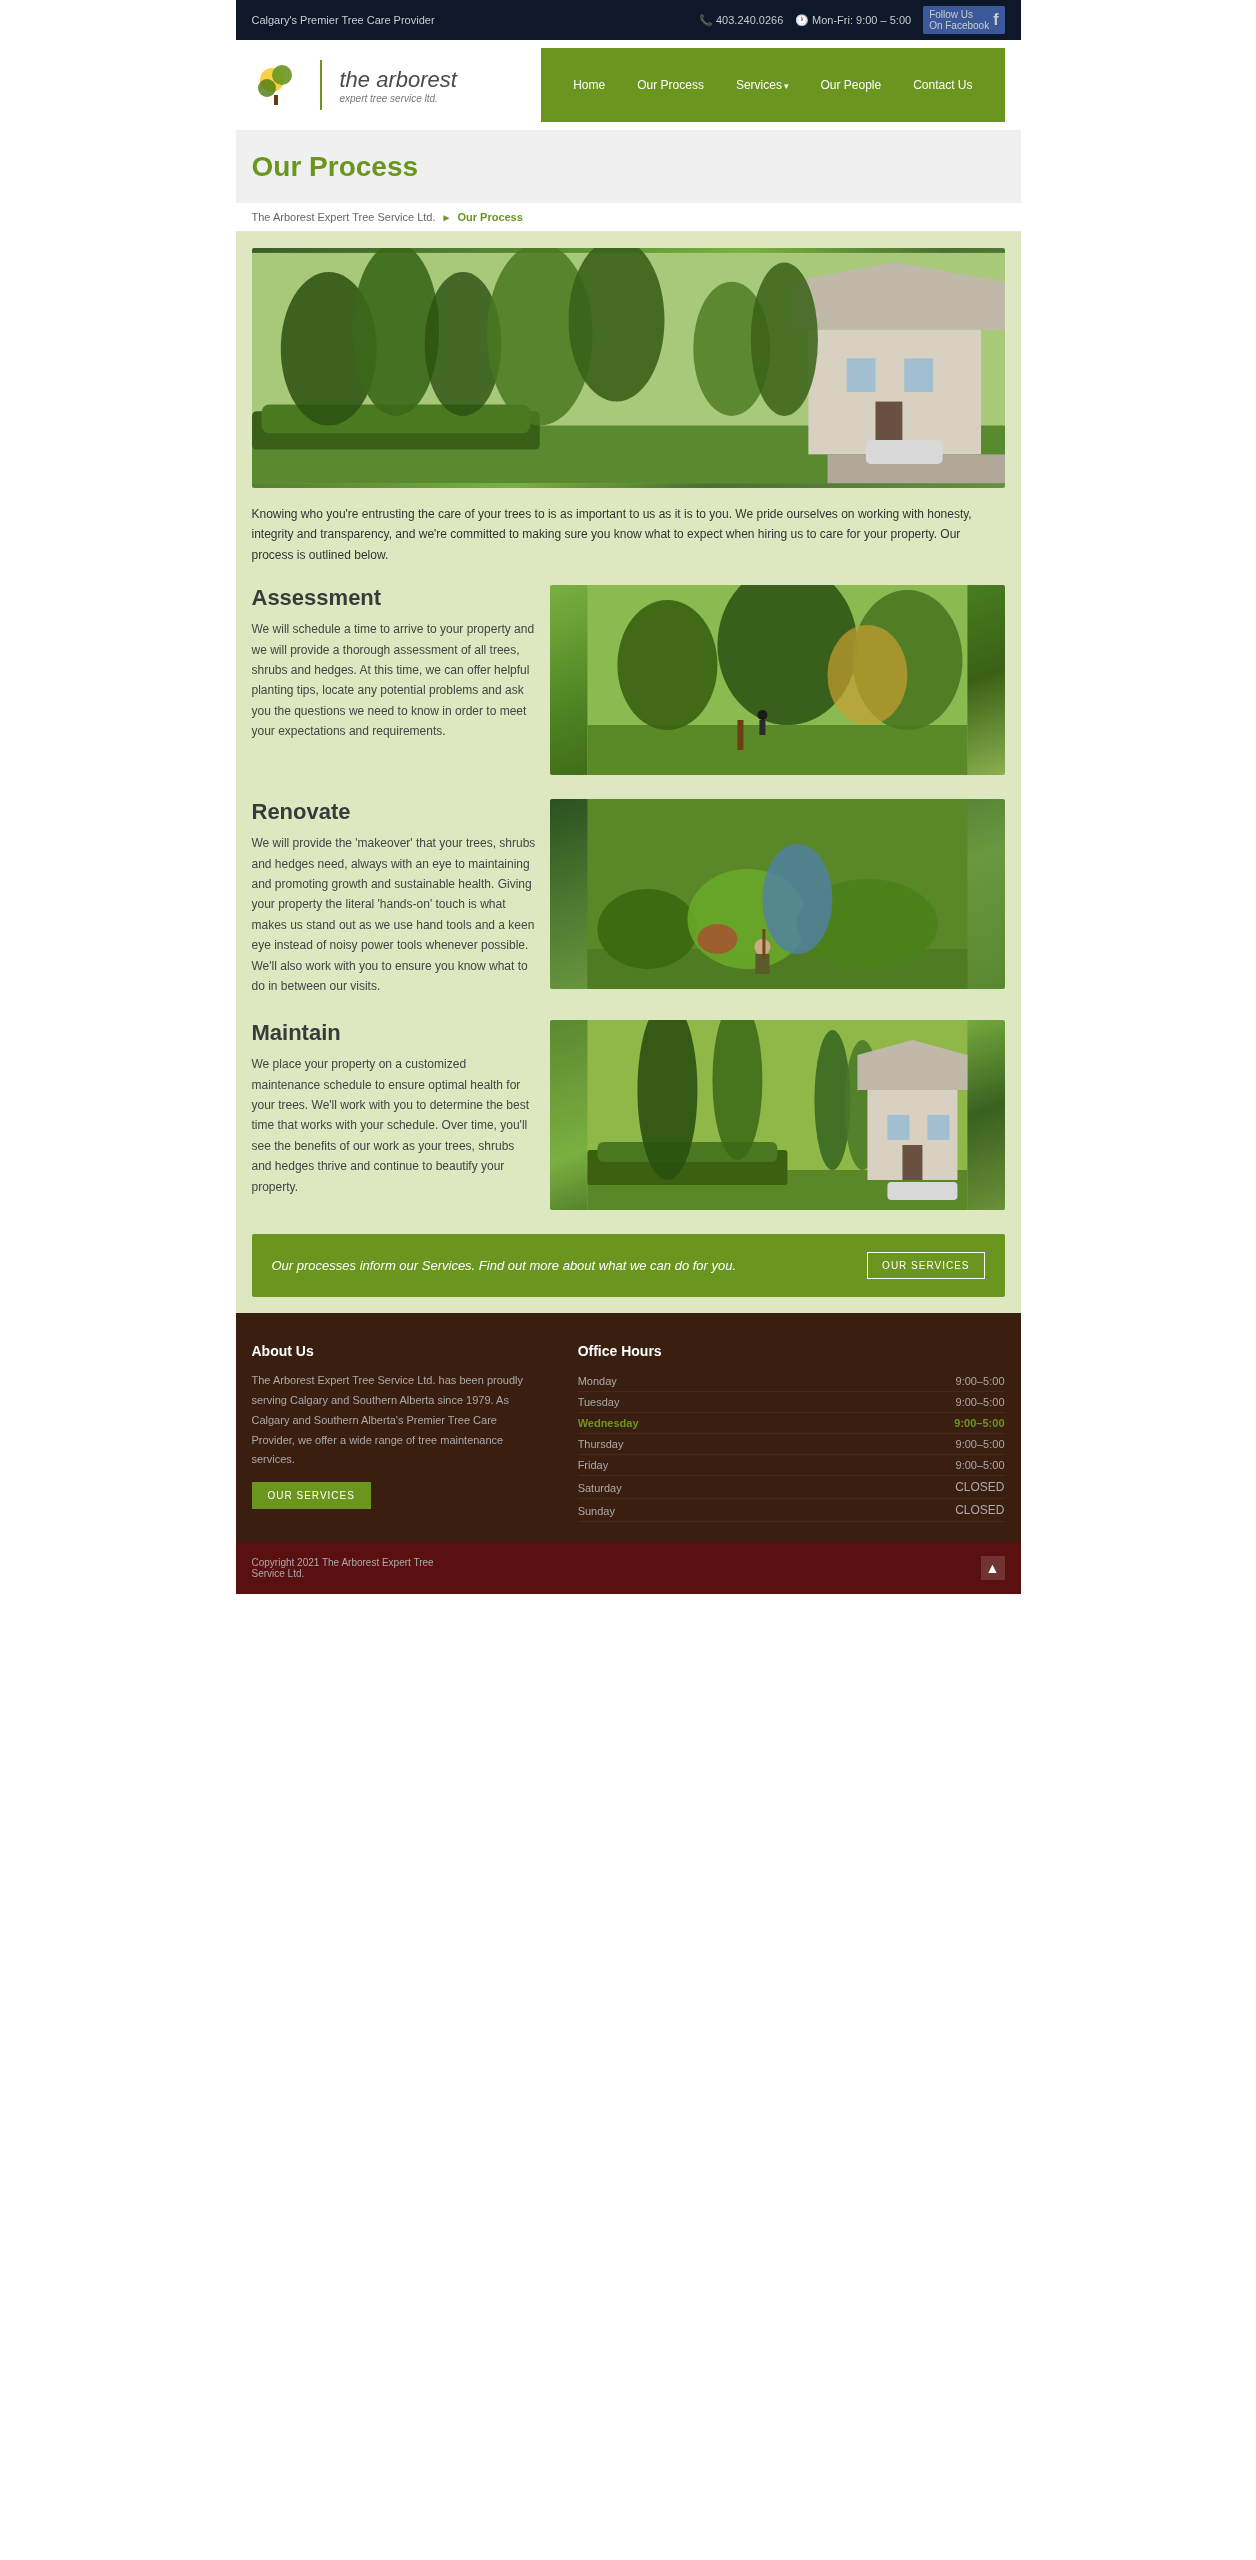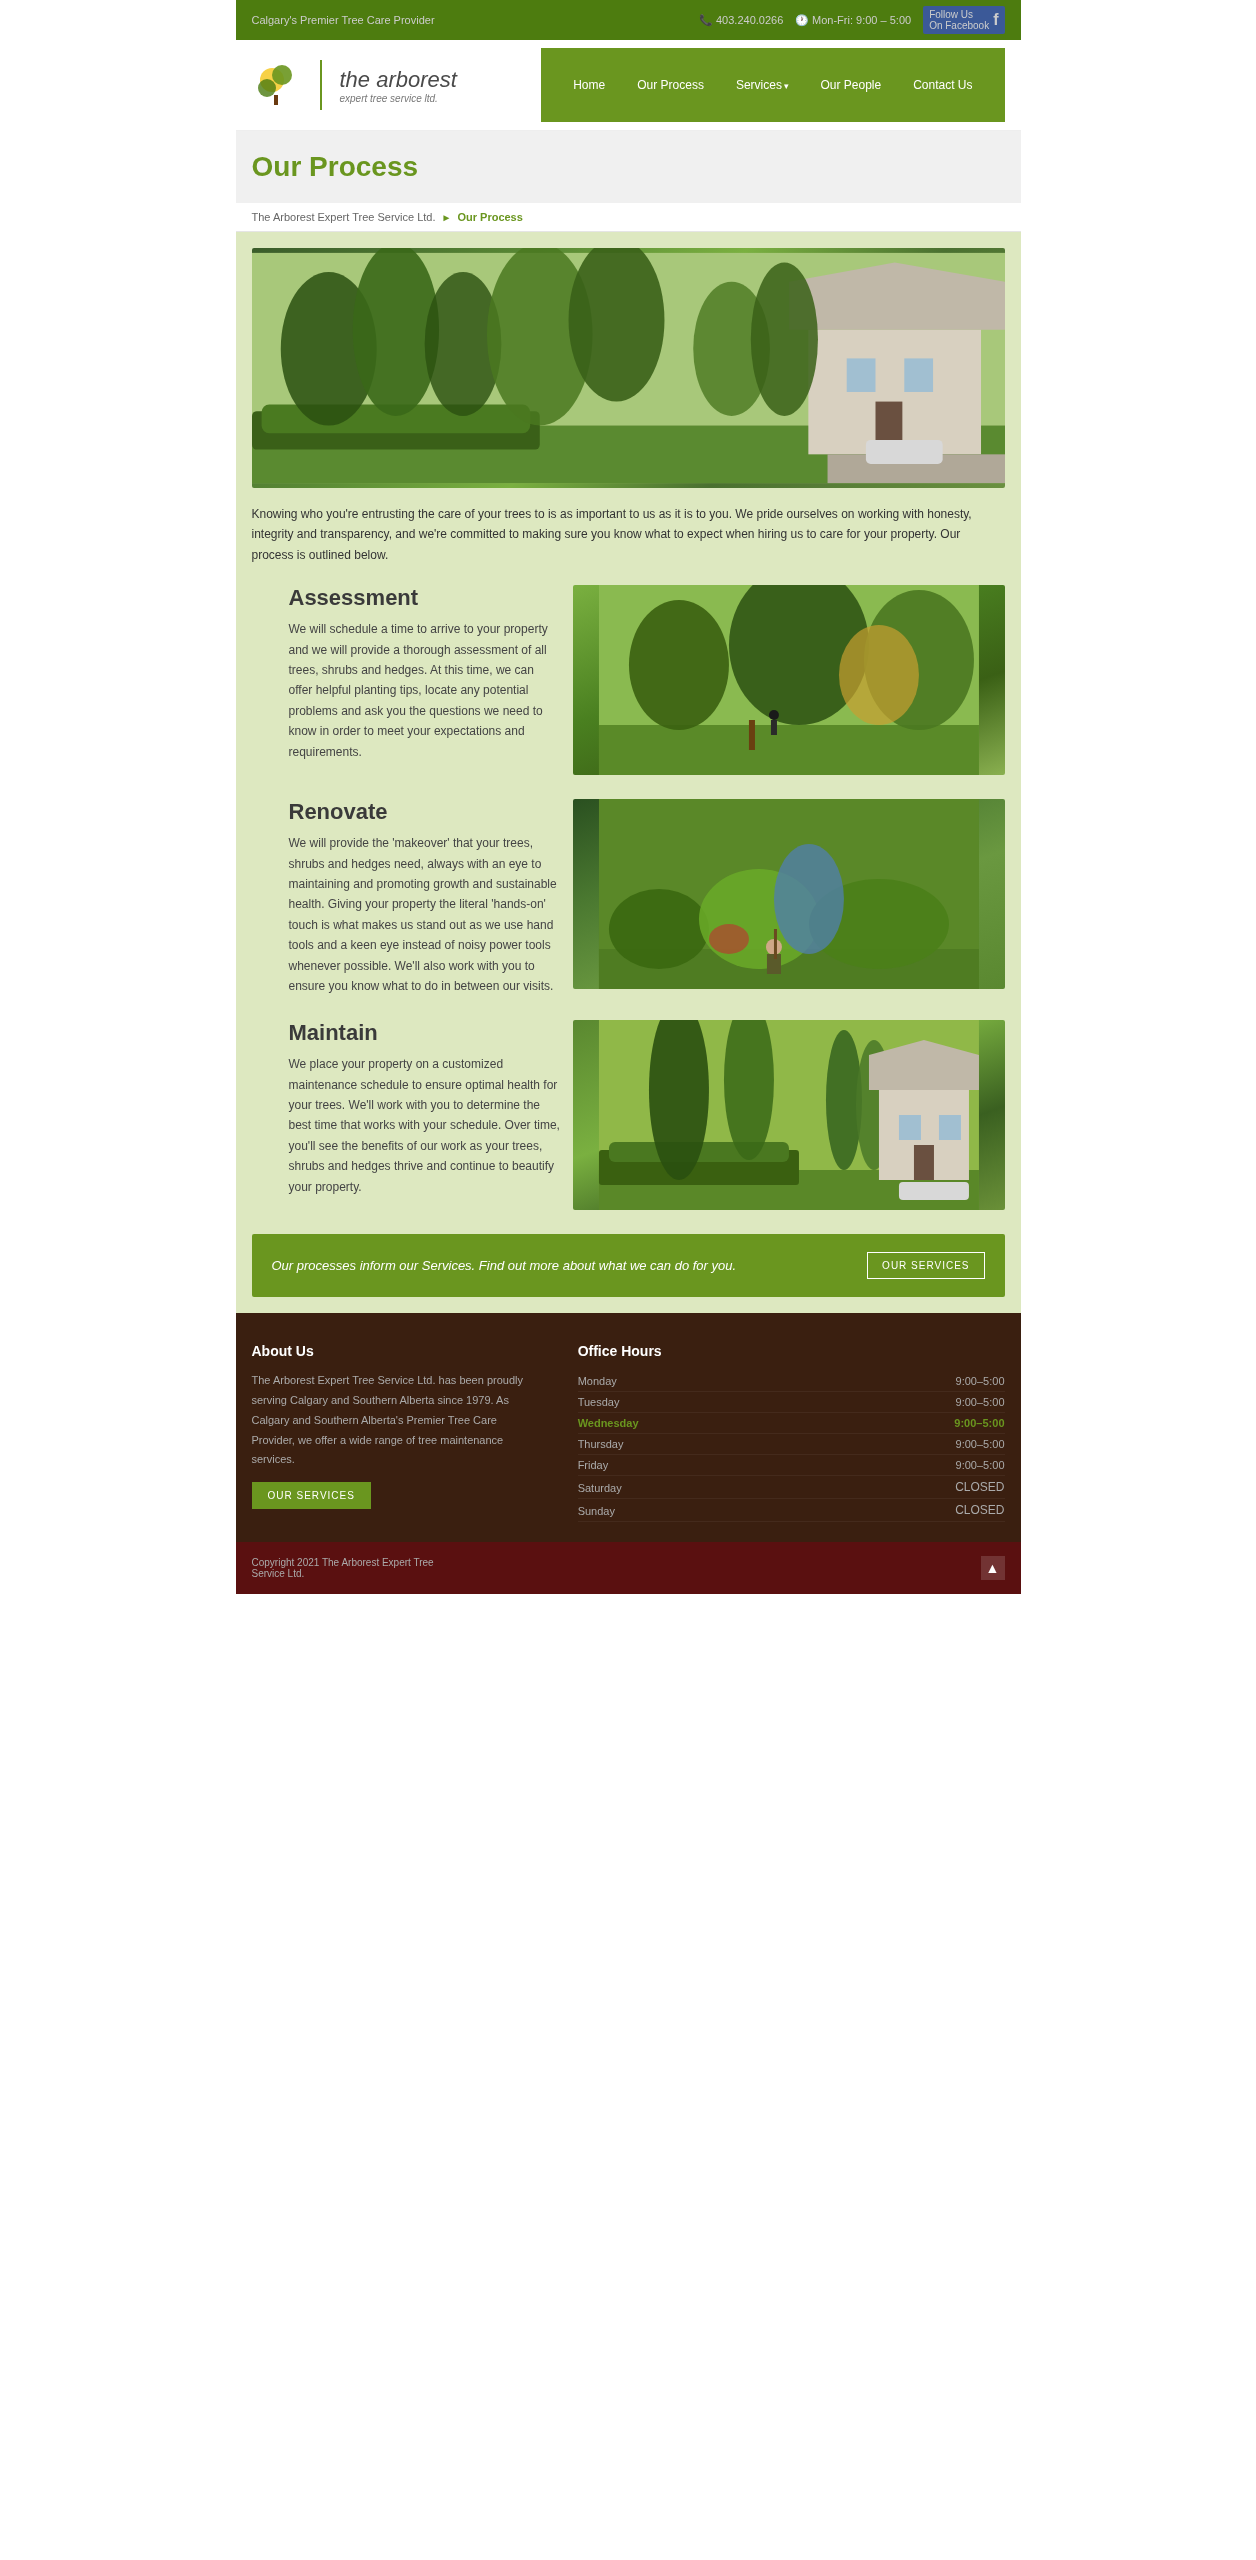--- a/index.html
+++ b/index.html
@@ -1,20 +1,20 @@
 <!DOCTYPE html>
 <html><head>
   <meta charset="utf-8">
   <style>
     * { margin: 0; padding: 0; box-sizing: border-box; }
     body { font-family: Arial, sans-serif; font-size: 13px; color: #333; background: #fff; width: 785px; margin: 0 auto; }
 
     
     .top-bar {
-      background: #4d7c0f;
+      background: #0f172a;
       color: #ccc;
       font-size: 11px;
       padding: 6px 16px;
       display: flex;
       justify-content: space-between;
       align-items: center;
     }
     .top-bar-left { color: #ccc; }
     .top-bar-right { display: flex; align-items: center; gap: 12px; }
     .top-bar-right span { color: #ccc; }
@@ -109,21 +109,20 @@
     .intro-text {
       font-size: 12px;
       line-height: 1.7;
       color: #333;
       margin-bottom: 20px;
     }
 
     
     .section-block {
       margin-bottom: 24px;
-      margin-left: 37px;
     }
     .section-block-inner {
       display: flex;
       gap: 12px;
       align-items: flex-start;
     }
     .section-text { flex: 0 0 38%; }
     .section-image {
       flex: 1;
       height: 190px;

